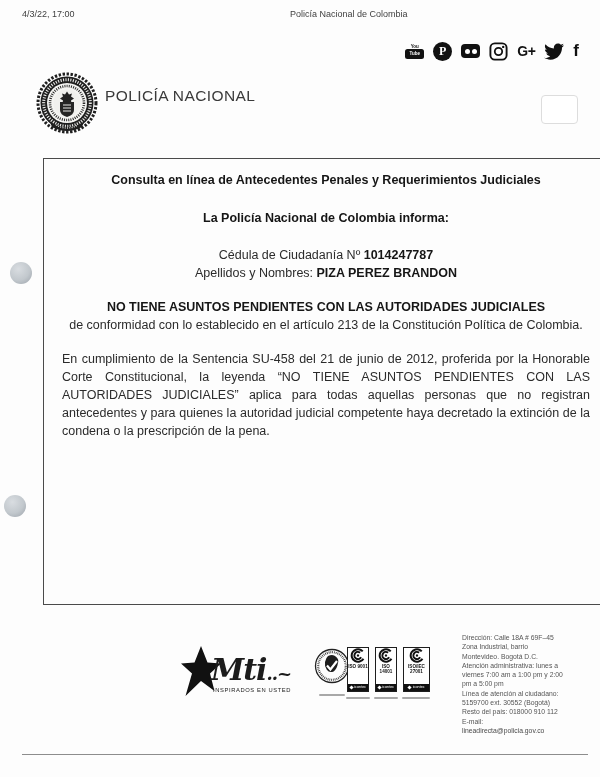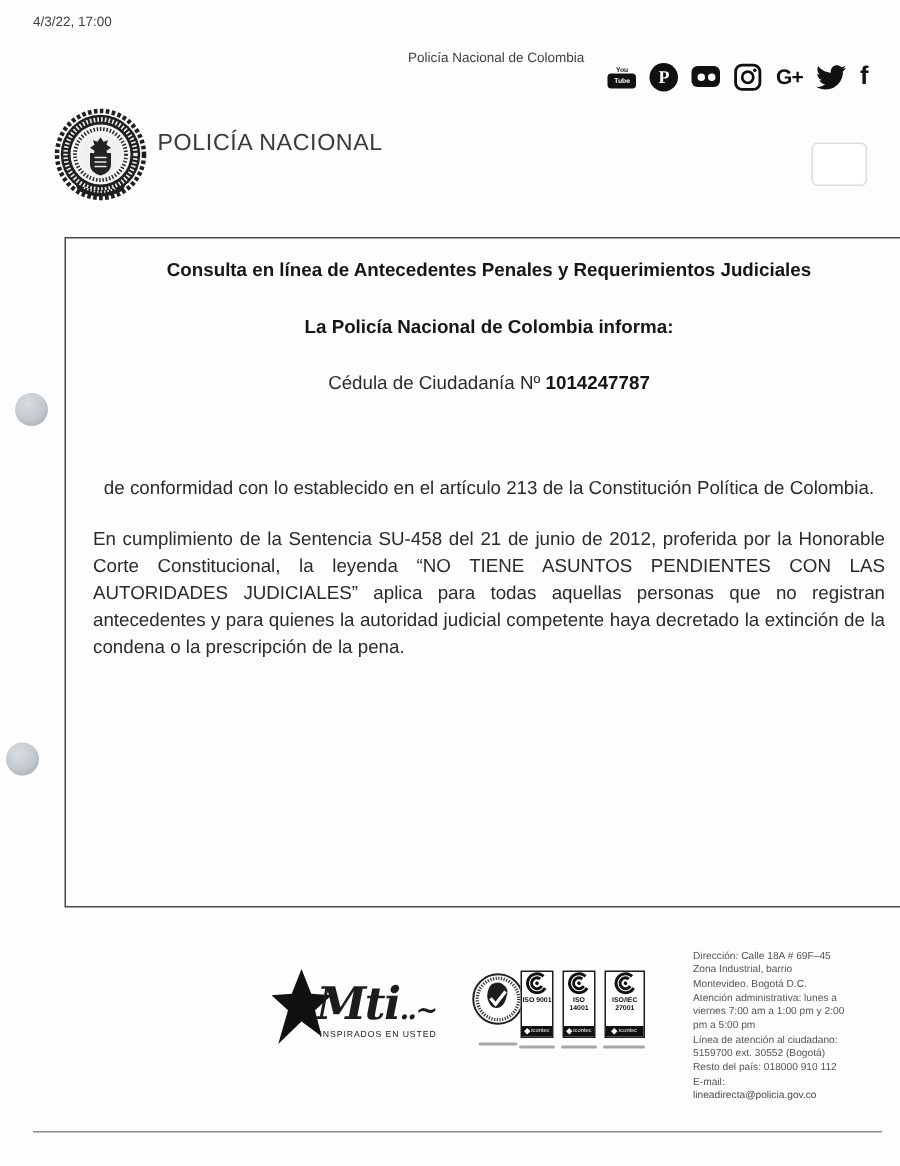--- a/index.html
+++ b/index.html
@@ -5,21 +5,21 @@
   html,body{margin:0;padding:0;}
   body{
     width:600px;height:777px;position:relative;overflow:hidden;
     background:#fdfdfd;color:#2b2b2b;
     font-family:"Liberation Sans", sans-serif;
     -webkit-font-smoothing:antialiased;
   }
   .abs{position:absolute;}
   
   .print-date{left:22px;top:9px;font-size:9px;color:#3f3f3f;}
-  .print-title{left:272px;top:9px;font-size:9px;color:#3f3f3f;margin-top:24px;}
+  .print-title{left:290px;top:9px;font-size:9px;color:#3f3f3f;}
   
   .social-row{top:40px;right:21px;display:flex;align-items:center;gap:9px;height:22px;}
   .soc{display:flex;align-items:center;justify-content:center;color:#111;}
   .yt{flex-direction:column;width:19px;}
   .yt .yt-top{font-size:4.5px;font-weight:700;line-height:5px;color:#111;}
   .yt .yt-box{background:#111;color:#fff;border-radius:2.5px;font-size:4.5px;font-weight:700;
     width:19px;height:10px;display:flex;align-items:center;justify-content:center;line-height:10px;}
   .pin{width:19px;height:19px;border-radius:50%;background:#111;color:#fff;
     font-weight:700;font-size:12px;font-family:"Liberation Serif",serif;}
   .flickr{width:19px;height:14px;border-radius:4px;background:#111;position:relative;}
@@ -103,20 +103,22 @@
 </div>
 <div class="abs wordmark">
   <div>POLICÍA NACIONAL</div>
 </div>
 <div class="abs img-placeholder"></div>
 
 <div class="abs cert-box">
   <div class="bx center b" style="top:12px;">Consulta en línea de Antecedentes Penales y Requerimientos Judiciales</div>
   <div class="bx center b" style="top:50px;">La Policía Nacional de Colombia informa:</div>
   <div class="bx center" style="top:87px;"><span>Cédula de Ciudadanía Nº </span><span class="b">1014247787</span></div>
+  <div class="bx center" style="top:105px;"><span>Apellidos y Nombres: </span><span class="b">PIZA PEREZ BRANDON</span></div>
+  <div class="bx center b" style="top:139px;">NO TIENE ASUNTOS PENDIENTES CON LAS AUTORIDADES JUDICIALES</div>
   <div class="bx center" style="top:157px;">de conformidad con lo establecido en el artículo 213 de la Constitución Política de Colombia.</div>
   <div class="bx just" style="top:191px;">En cumplimiento de la Sentencia SU-458 del 21 de junio de 2012, proferida por la Honorable Corte Constitucional, la leyenda “NO TIENE ASUNTOS PENDIENTES CON LAS AUTORIDADES JUDICIALES” aplica para todas aquellas personas que no registran antecedentes y para quienes la autoridad judicial competente haya decretado la extinción de la condena o la prescripción de la pena.</div>
 </div>
 
 <div class="abs hole hole1"></div>
 <div class="abs hole hole2"></div>
 
 <div class="abs" style="left:181px;top:646px;">
   <svg width="40" height="54" viewBox="0 0 40 54">
     <path d="M20 0 L26.5 16.5 L40 17.5 L29 27.5 L33.5 45 L20 35 L4.5 50 L11 27.5 L0 17.5 L13.5 16.5 Z" fill="#111"></path>

